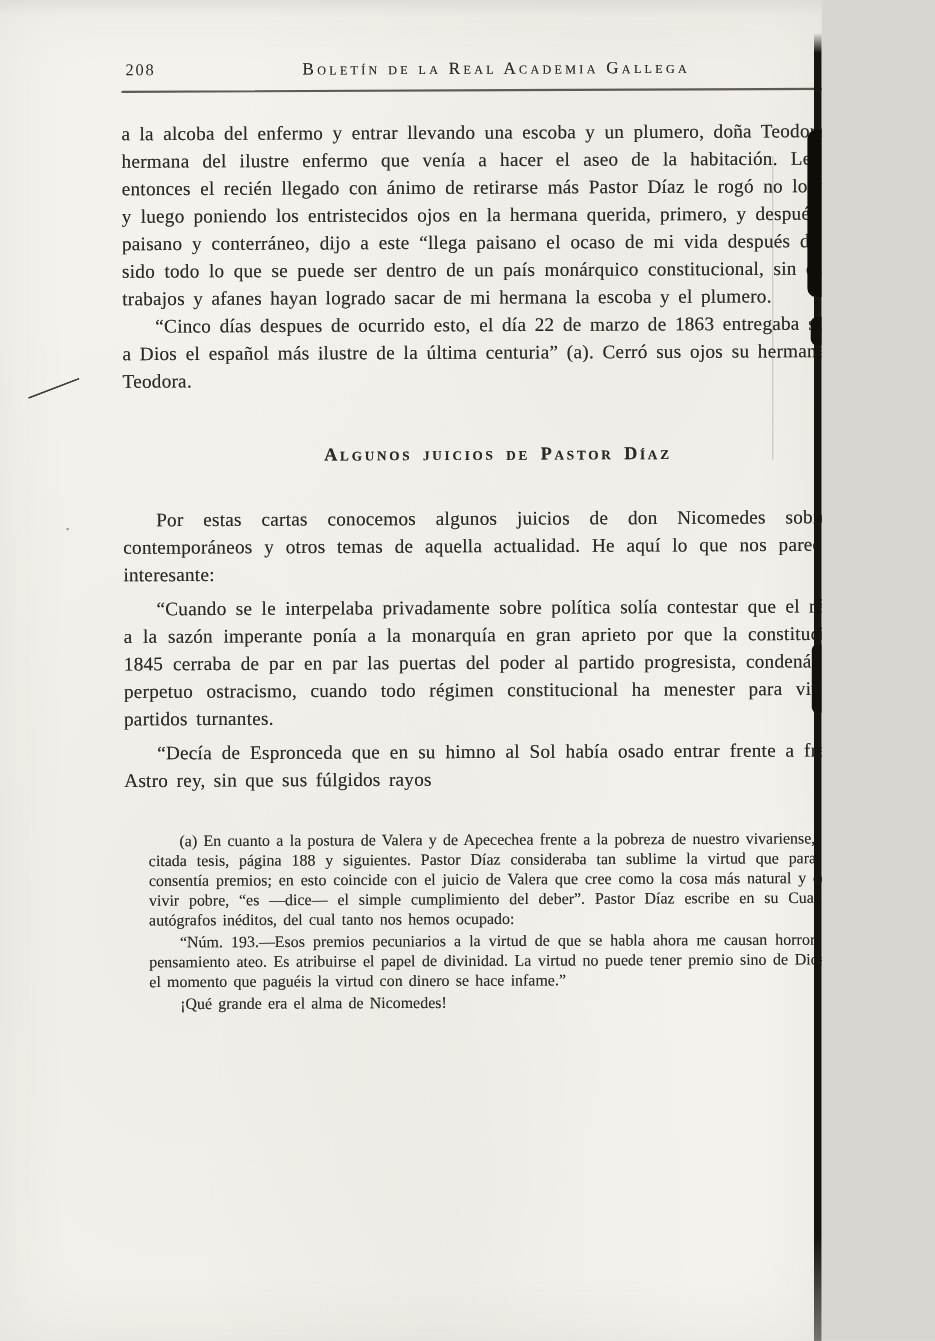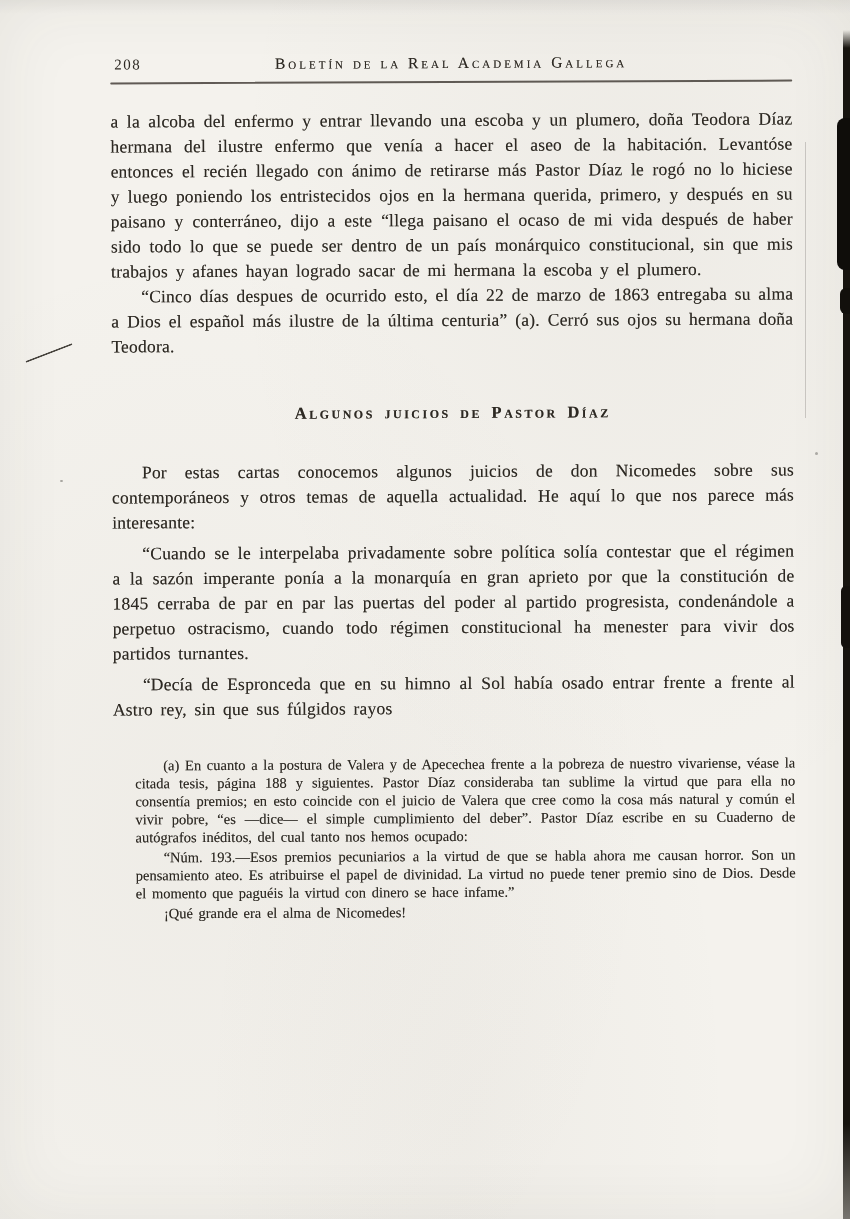--- a/index.html
+++ b/index.html
@@ -4,21 +4,21 @@
 <style>
   * { box-sizing: border-box; }
   html, body { margin: 0; padding: 0; }
   body {
     width: 850px; height: 1219px;
     background: #d8d6d1;
     font-family: "Liberation Serif", "DejaVu Serif", serif;
   }
   .page {
     position: relative;
-    width: 850px; height: 1219px;
+    width: 747px; height: 1219px;
     overflow: hidden;
     color: var(--ink, #2d2923);
     background:
       radial-gradient(ellipse at 75% 18%, rgba(120,110,95,0.05), transparent 45%),
       radial-gradient(ellipse at 22% 68%, rgba(120,110,95,0.045), transparent 50%),
       radial-gradient(ellipse at 55% 92%, rgba(110,100,88,0.04), transparent 40%),
       linear-gradient(to bottom, rgba(90,85,75,0.07), transparent 14px),
       var(--paper, #f4f2ed);
   }
   .page::after {

